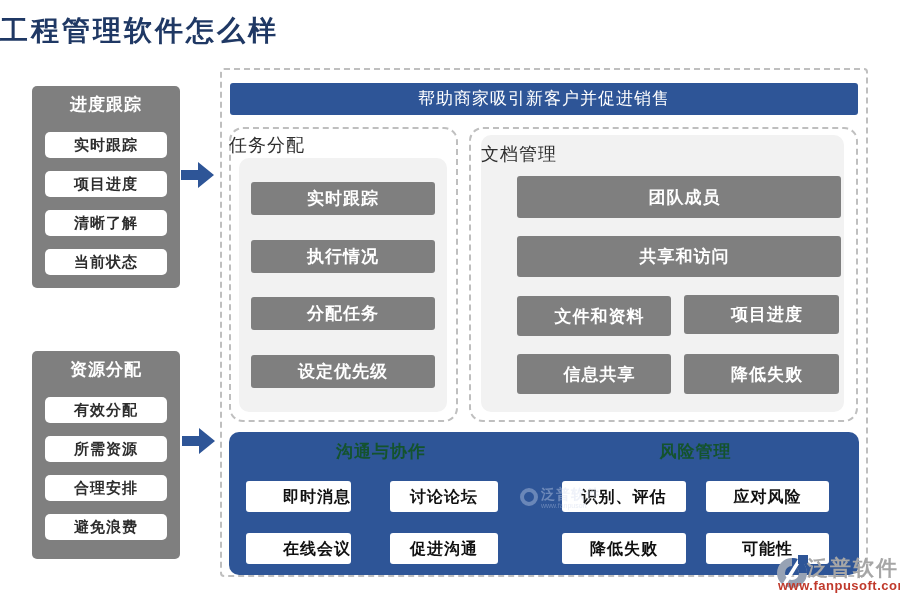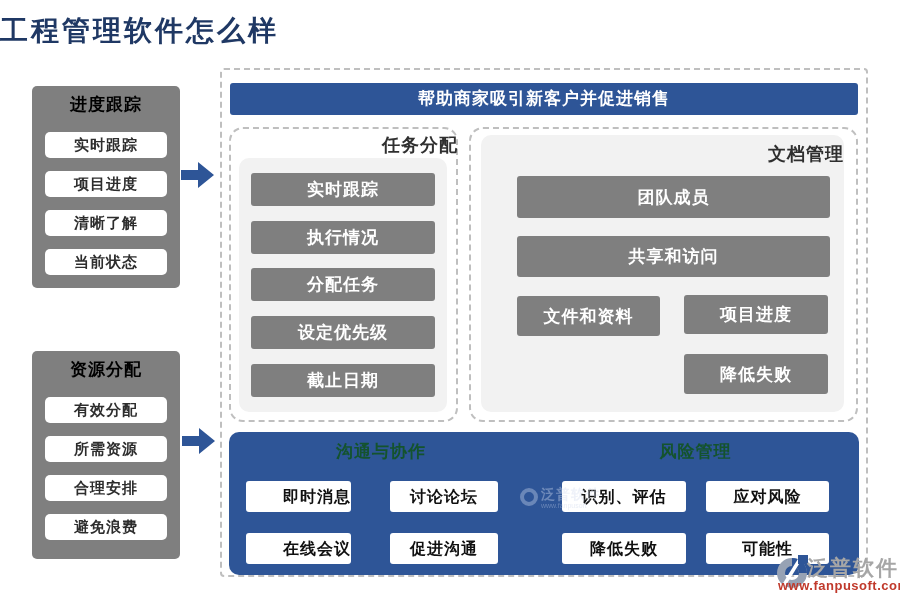--- a/index.html
+++ b/index.html
@@ -7,57 +7,57 @@
         font-family:"Liberation Sans","DejaVu Sans",sans-serif;}
 
   .title{position:absolute;left:0;right:0;top:12px;margin:0;
          font-size:28px;font-weight:bold;color:#1F3864;letter-spacing:3px;}
 
   
   .side-box{position:absolute;left:32px;width:148px;background:#7F7F7F;border-radius:5px;
             display:flex;flex-direction:column;align-items:center;box-sizing:border-box;padding-top:7px;}
   .box-a{top:86px;height:202px;}
   .box-b{top:351px;height:208px;}
-  .side-title{color:#000000;font-size:17px;font-weight:bold;line-height:24px;margin-bottom:15px;letter-spacing:1px;}
+  .side-title{color:#ffffff;font-size:17px;font-weight:bold;line-height:24px;margin-bottom:15px;letter-spacing:1px;}
   .side-item{width:122px;height:26px;background:#ffffff;border-radius:5px;margin-bottom:13px;
              text-align:center;line-height:26px;font-size:15px;font-weight:bold;color:#2d2d2d;letter-spacing:1px;}
 
   
   .arrow{position:absolute;width:33px;height:26px;}
   .arrow-1{left:181px;top:162px;}
   .arrow-2{left:182px;top:428px;}
 
   
   .outer{position:absolute;left:220px;top:68px;width:648px;height:509px;
          border:2px dashed #BFBFBF;border-radius:4px;box-sizing:border-box;}
 
   .banner{position:absolute;left:230px;top:83px;width:628px;height:32px;background:#2E5597;
           border-radius:3px;color:#ffffff;text-align:center;line-height:32px;
-          font-size:17px;font-weight:bold;letter-spacing:1px;}
+          font-size:17px;font-weight:normal;letter-spacing:1px;}
 
   
   .sub{position:absolute;top:127px;height:295px;border:2px dashed #BFBFBF;border-radius:14px;box-sizing:border-box;}
   .sub-left{left:229px;width:229px;}
   .sub-right{left:469px;width:389px;}
 
-  .sub-title{position:absolute;left:0;right:16px;text-align:right;font-size:18px;font-weight:bold;
+  .sub-title{position:absolute;left:0;right:16px;text-align:left;font-size:18px;font-weight:normal;
              color:#2f2f2f;letter-spacing:1px;}
   .task-title{top:133px;width:229px;left:229px;}
   .doc-title{top:142px;width:363px;left:481px;}
 
   .gray-panel{position:absolute;background:#F2F2F2;border-radius:10px;}
   .task-panel-bg{left:239px;top:158px;width:208px;height:254px;
                  display:flex;flex-direction:column;justify-content:space-evenly;align-items:center;}
   .doc-panel-bg{left:481px;top:135px;width:363px;height:277px;}
 
   .gray-btn{background:#7F7F7F;border-radius:3px;color:#ffffff;font-weight:bold;font-size:17px;
             text-align:center;letter-spacing:1px;}
   .task-btn{width:184px;height:33px;line-height:33px;}
 
-  .doc-btn{position:absolute;display:flex;align-items:center;justify-content:center;}
+  .doc-btn{position:absolute;display:flex;align-items:center;justify-content:center;padding-left:11px;}
   .d-teams{left:517px;top:176px;width:313px;height:42px;}
   .d-share{left:517px;top:236px;width:313px;height:41px;}
   .d-files{left:517px;top:296px;width:143px;height:40px;}
   .d-avoid{left:684px;top:295px;width:144px;height:39px;}
   .d-info{left:517px;top:354px;width:143px;height:40px;}
   .d-eff{left:684px;top:354px;width:144px;height:40px;}
 
   
   .bottom-panel{position:absolute;left:229px;top:432px;width:630px;height:143px;
                 background:#2E5597;border-radius:10px;}
@@ -120,30 +120,30 @@
 
   <div class="banner">帮助商家吸引新客户并促进销售</div>
 
   <div class="sub sub-left"></div>
   <div class="sub-title task-title">任务分配</div>
   <div class="gray-panel task-panel-bg">
     <div class="gray-btn task-btn">实时跟踪</div>
     <div class="gray-btn task-btn">执行情况</div>
     <div class="gray-btn task-btn">分配任务</div>
     <div class="gray-btn task-btn">设定优先级</div>
-    <div class="gray-btn task-btn">截止日期</div>
   </div>
 
   <div class="sub sub-right"></div>
   <div class="gray-panel doc-panel-bg"></div>
   <div class="sub-title doc-title">文档管理</div>
   <div class="gray-btn doc-btn d-teams">团队成员</div>
   <div class="gray-btn doc-btn d-share">共享和访问</div>
   <div class="gray-btn doc-btn d-files">文件和资料</div>
   <div class="gray-btn doc-btn d-avoid">项目进度</div>
+  <div class="gray-btn doc-btn d-info">信息共享</div>
   <div class="gray-btn doc-btn d-eff">降低失败</div>
 
   <div class="bottom-panel"></div>
   <div class="bp-header bp-h1">沟通与协作</div>
   <div class="bp-header bp-h2">风险管理</div>
 
   <div class="white-btn row1 bl1">即时消息</div>
   <div class="white-btn row1 bl2">讨论论坛</div>
   <div class="white-btn row2 bl1">在线会议</div>
   <div class="white-btn row2 bl2">促进沟通</div>

